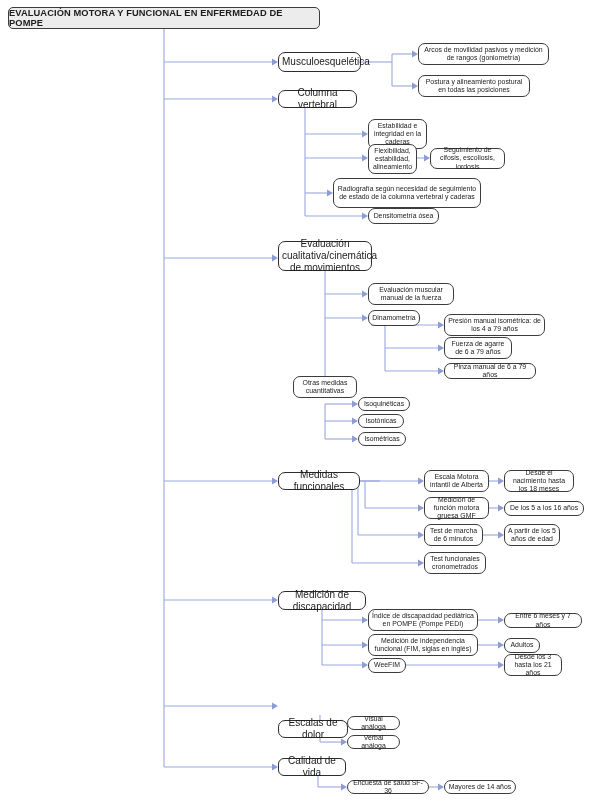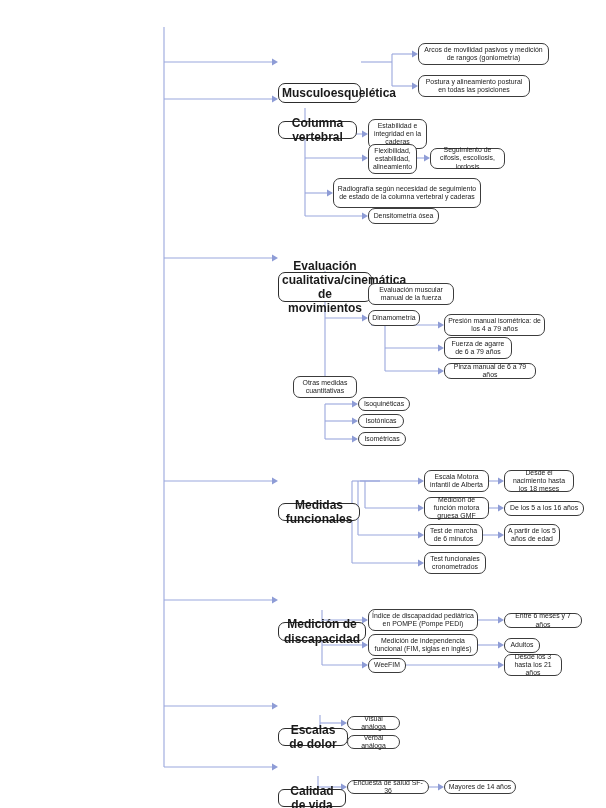--- a/index.html
+++ b/index.html
@@ -44,21 +44,21 @@
     background:#ececec;
     border:1.2px solid #3c3c3c;
     border-radius:5px;
     display:flex;align-items:center;justify-content:center;
     font-size:9.3px;font-weight:bold;letter-spacing:.1px;
     color:#1c1c1c;
     z-index:4;
   }
 
   
-  .lvl1{font-size:12px;font-weight:bold;border-width:1.3px;border-color:#2d2d2d;margin-top:31px;}
+  .lvl1{font-size:10px;font-weight:normal;border-width:1.3px;border-color:#2d2d2d;}
   
   .lvl2{font-size:6.9px;font-weight:normal;}
   
   .lvl3{font-size:6.9px;font-weight:normal;}
 </style>
 </head>
 <body>
 
 <div id="canvas">
 
@@ -183,20 +183,21 @@
     <polygon points="341,738.6 347,742 341,745.4"></polygon>
 
     <path d="M318 776 L318 787"></path>
     <line x1="318" y1="787" x2="341" y2="787"></line>
     <polygon points="341,783.6 347,787 341,790.4"></polygon>
 
     <line x1="429" y1="787" x2="438" y2="787"></line>
     <polygon points="438,783.6 444,787 438,790.4"></polygon>
   </svg>
 
+  <div class="title-box">EVALUACIÓN MOTORA Y FUNCIONAL EN ENFERMEDAD DE POMPE</div>
 
   <div class="node lvl1" style="left:278px;top:52px;width:83px;height:20px;">
     <span>Musculoesquelética</span>
   </div>
 
   <div class="node lvl1" style="left:278px;top:90px;width:79px;height:18px;">
     <span>Columna vertebral</span>
   </div>
 
   <div class="node lvl1" style="left:278px;top:241px;width:94px;height:30px;">
@@ -204,21 +205,21 @@
   </div>
 
   <div class="node lvl1" style="left:278px;top:472px;width:82px;height:18px;">
     <span>Medidas funcionales</span>
   </div>
 
   <div class="node lvl1" style="left:278px;top:591px;width:88px;height:19px;">
     <span>Medición de discapacidad</span>
   </div>
 
-  <div class="node lvl1" style="left:278px;top:697px;width:70px;height:18px;">
+  <div class="node lvl1" style="left:278px;top:720px;width:70px;height:18px;">
     <span>Escalas de dolor</span>
   </div>
 
   <div class="node lvl1" style="left:278px;top:758px;width:68px;height:18px;border-radius:6px;">
     <span>Calidad de vida</span>
   </div>
 
   <div class="node lvl2" style="left:418px;top:43px;width:131px;height:22px;">
     <span>Arcos de movilidad pasivos y medición de rangos (goniometría)</span>
   </div>

